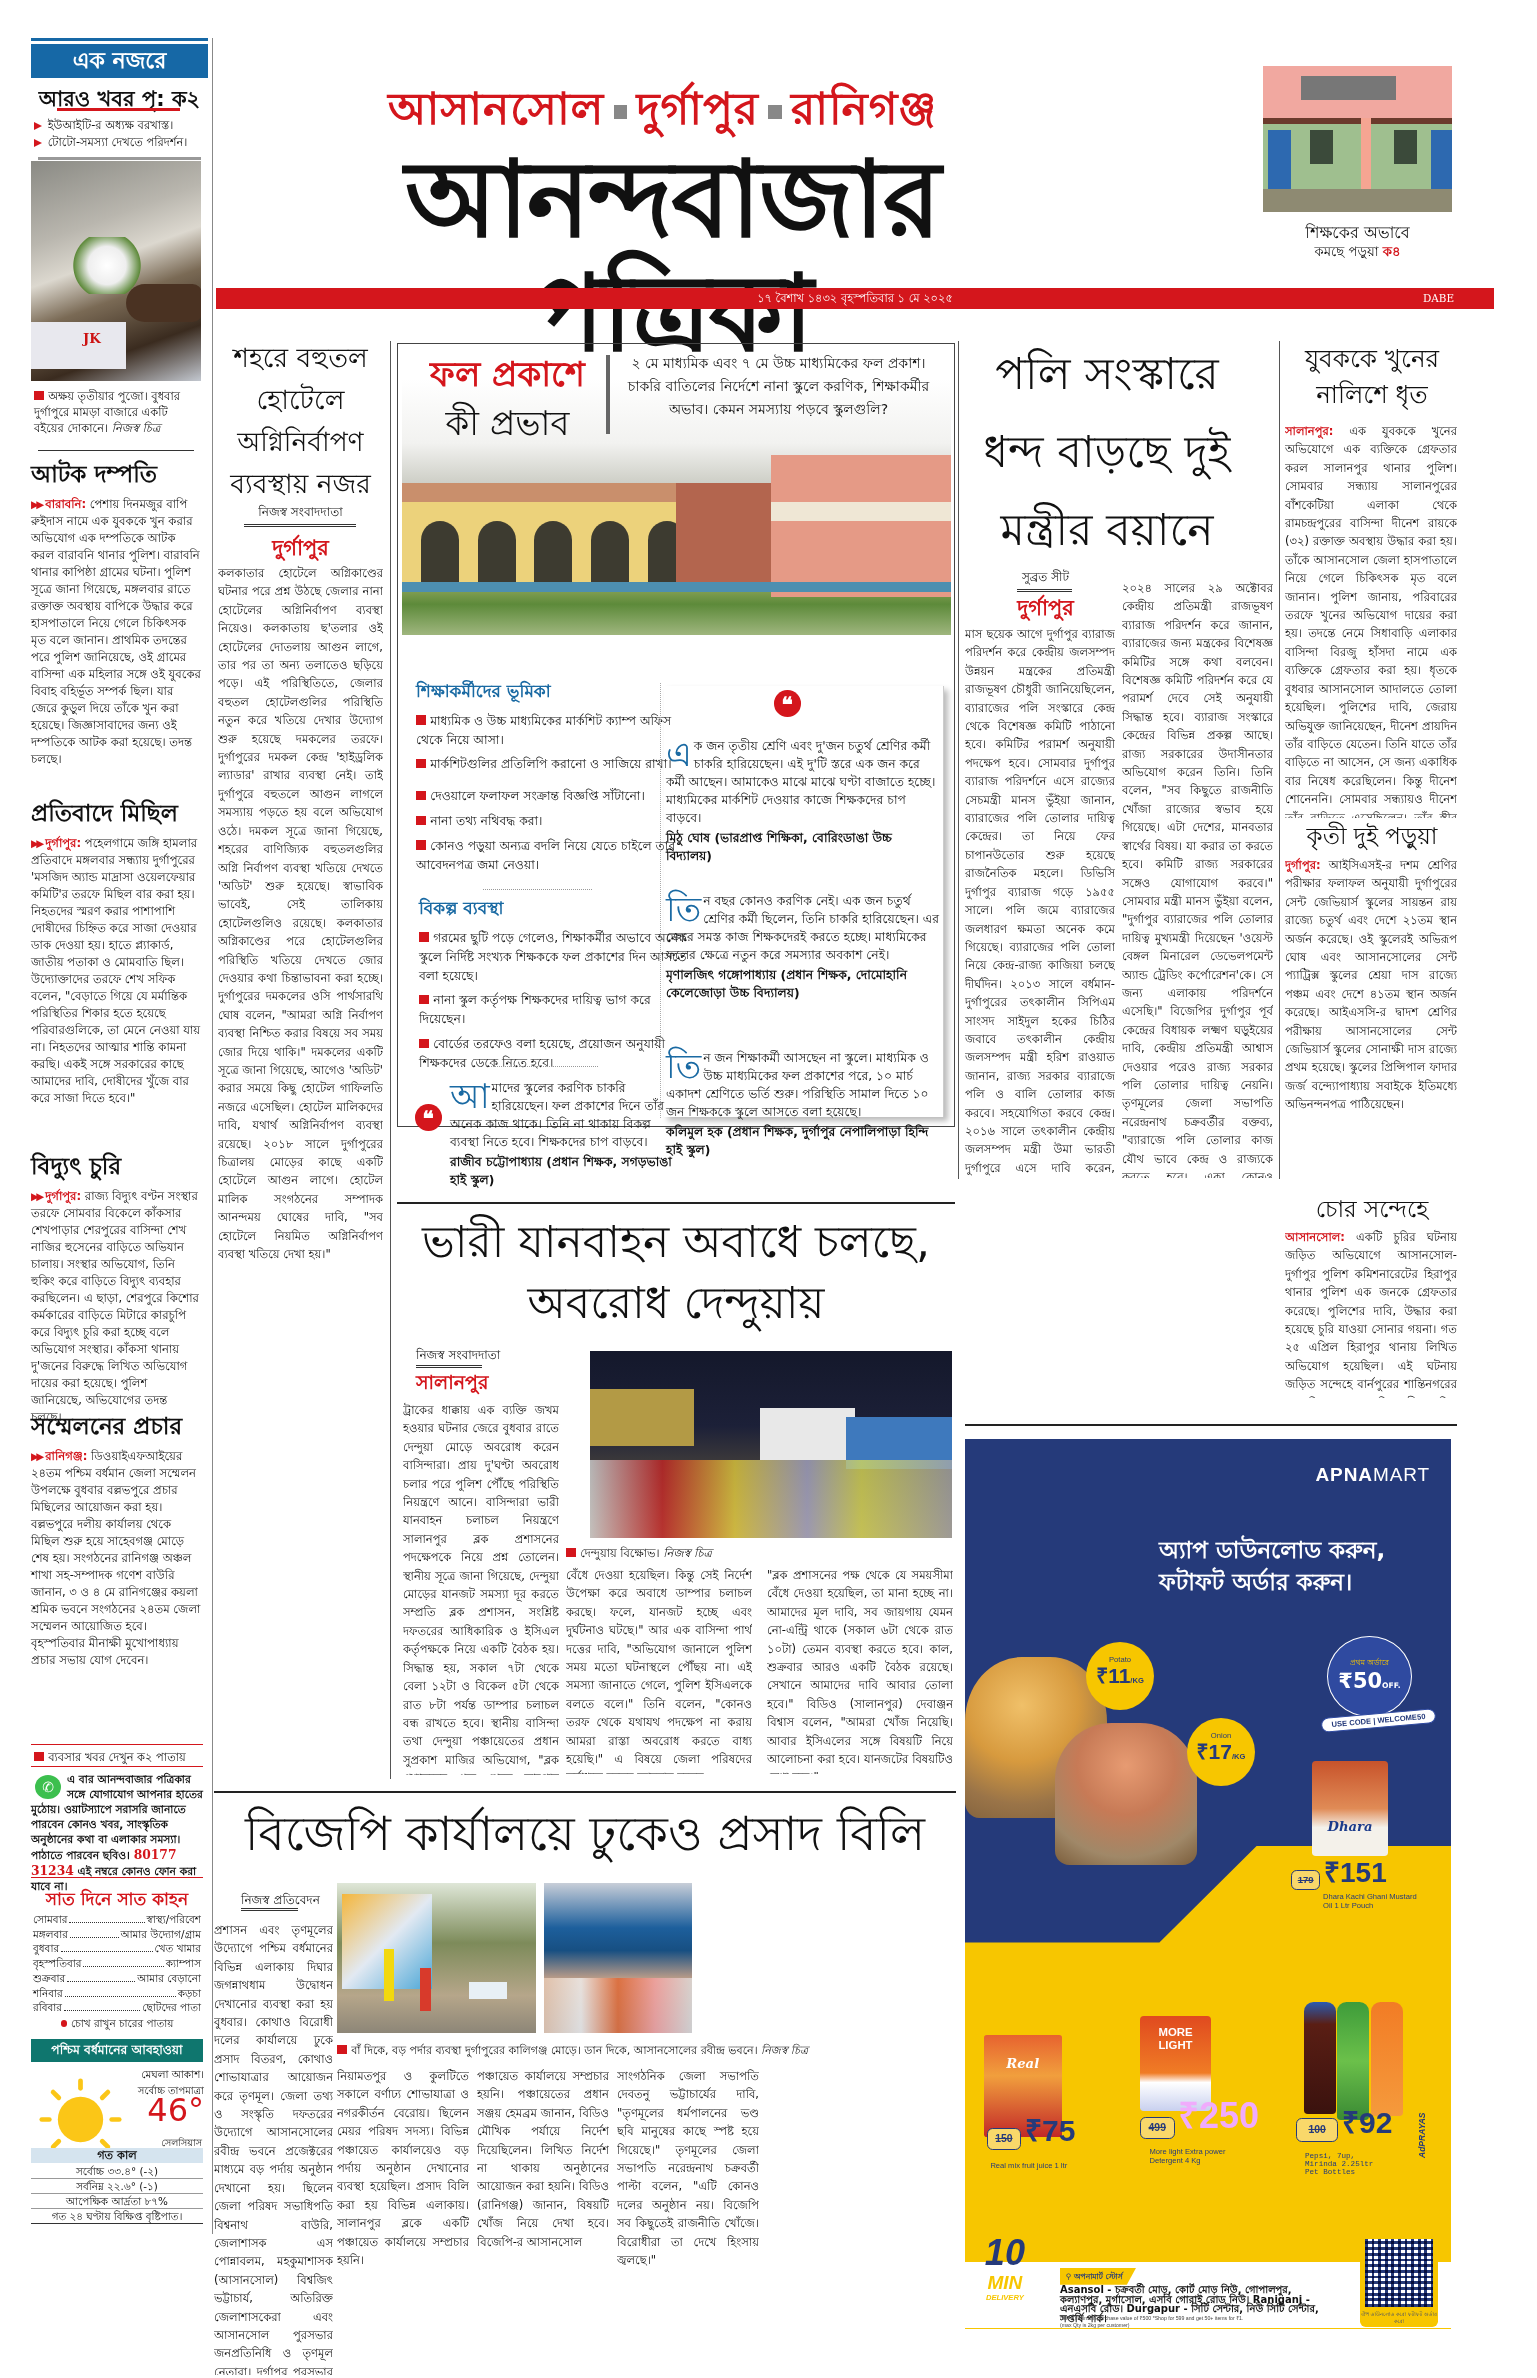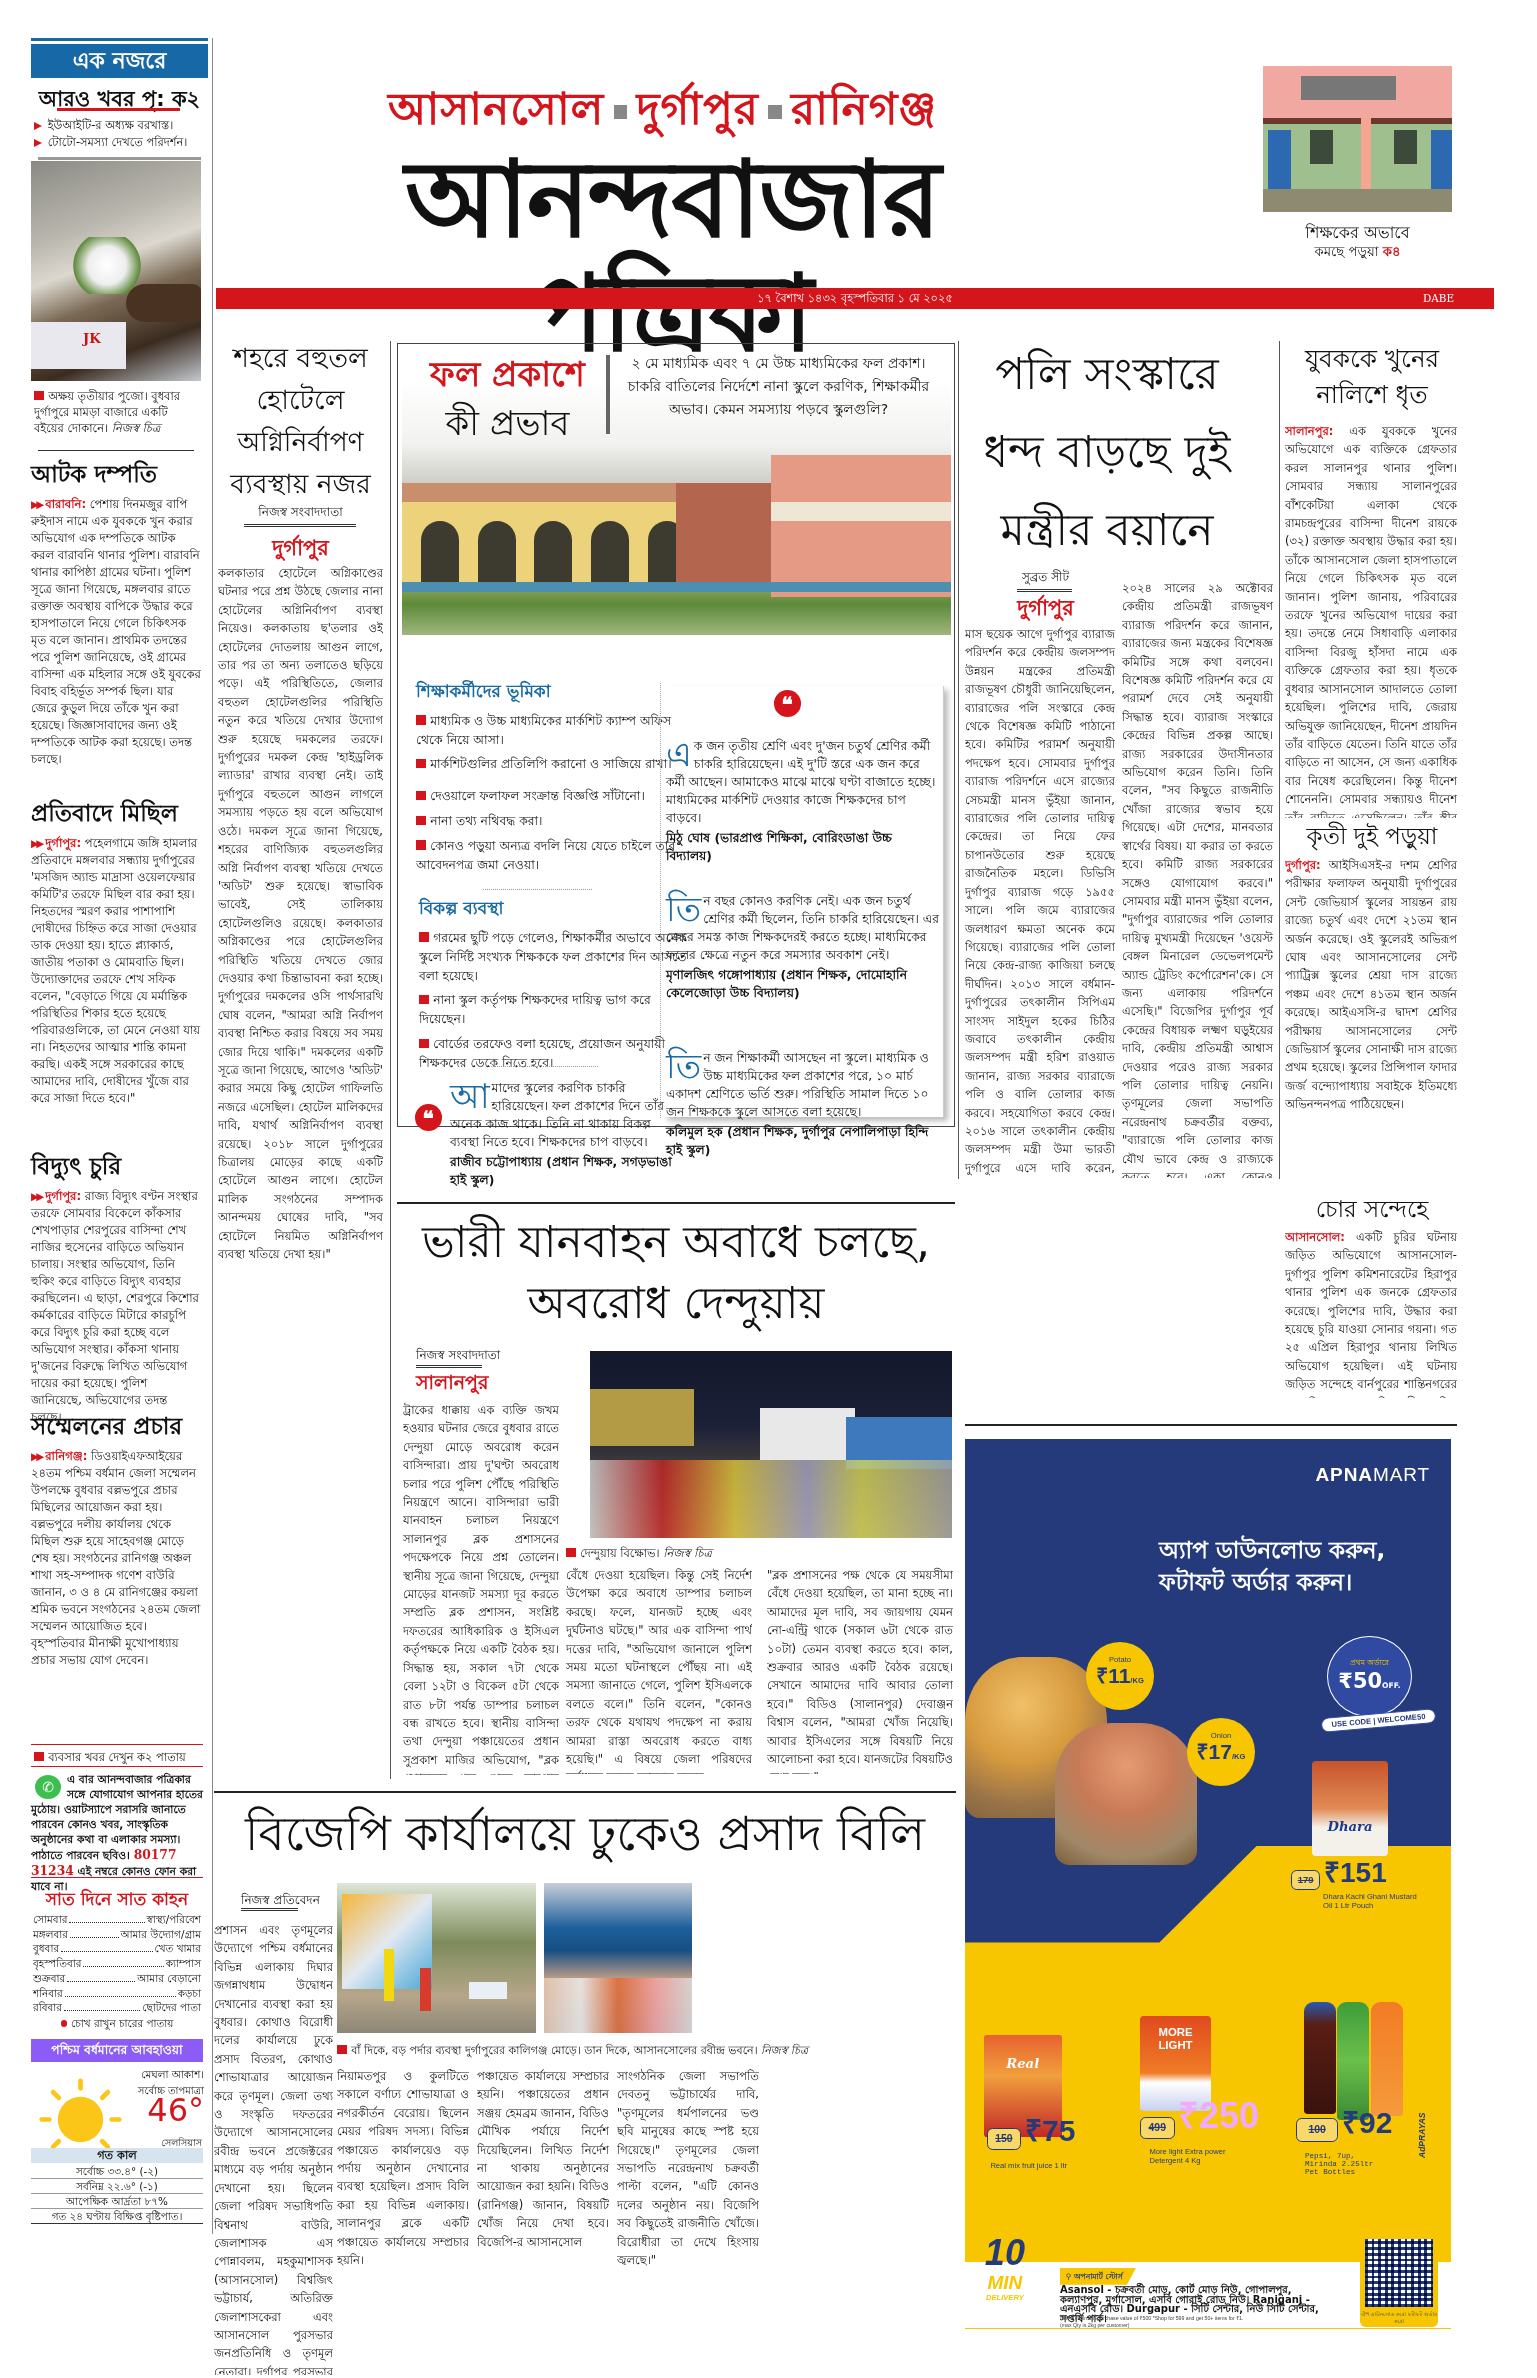--- a/index.html
+++ b/index.html
@@ -129,21 +129,21 @@
     <div style="display: flex; align-items: baseline;">
       <span>রবিবার</span>
       <span style="flex: 1 1 0%; border-bottom: 0.9px dotted rgb(51, 51, 51); margin: 0px 1.9px 2.8px;"></span>
       <span>ছোটদের পাতা</span>
     </div>
   </div>
 <div class="abs small-text" style="left:31px;top:2014px;width:172px;text-align:center;font-size:10.4px;">
   <span style="display:inline-block;width:6.6px;height:6.6px;border-radius:50%;background:#d4161c;margin-right:3.8px;"></span><span>চোখ রাখুন চারের পাতায়</span>
 </div>
 
-<div class="abs" style="left:31px;top:2039px;width:172px;height:23px;background:#8b5cf6;color:#fff;text-align:center;font-size:12.3px;line-height:23px;font-weight:bold;font-family:'DejaVu Sans',sans-serif;">পশ্চিম বর্ধমানের আবহাওয়া</div>
+<div class="abs" style="left:31px;top:2039px;width:172px;height:23px;background:#0f766e;color:#fff;text-align:center;font-size:12.3px;line-height:23px;font-weight:bold;font-family:'DejaVu Sans',sans-serif;">পশ্চিম বর্ধমানের আবহাওয়া</div>
 <div class="abs small-text" style="left:114px;top:2065px;width:90px;text-align:right;font-size:10.4px;">মেঘলা আকাশ।</div>
 <div class="abs" style="left:38px;top:2077px;width:85px;height:85px;">
   <svg width="85" height="85" viewBox="0 0 90 90">
     <circle cx="45" cy="45" r="24" fill="#fbc617"></circle>
     <g stroke="#fbc617" stroke-width="5" stroke-linecap="round">
       <line x1="45" y1="4" x2="45" y2="12"></line>
         <line x1="45" y1="78" x2="45" y2="86"></line>
       <line x1="4" y1="45" x2="12" y2="45"></line>
         <line x1="78" y1="45" x2="86" y2="45"></line>
       <line x1="16" y1="16" x2="22" y2="22"></line>

